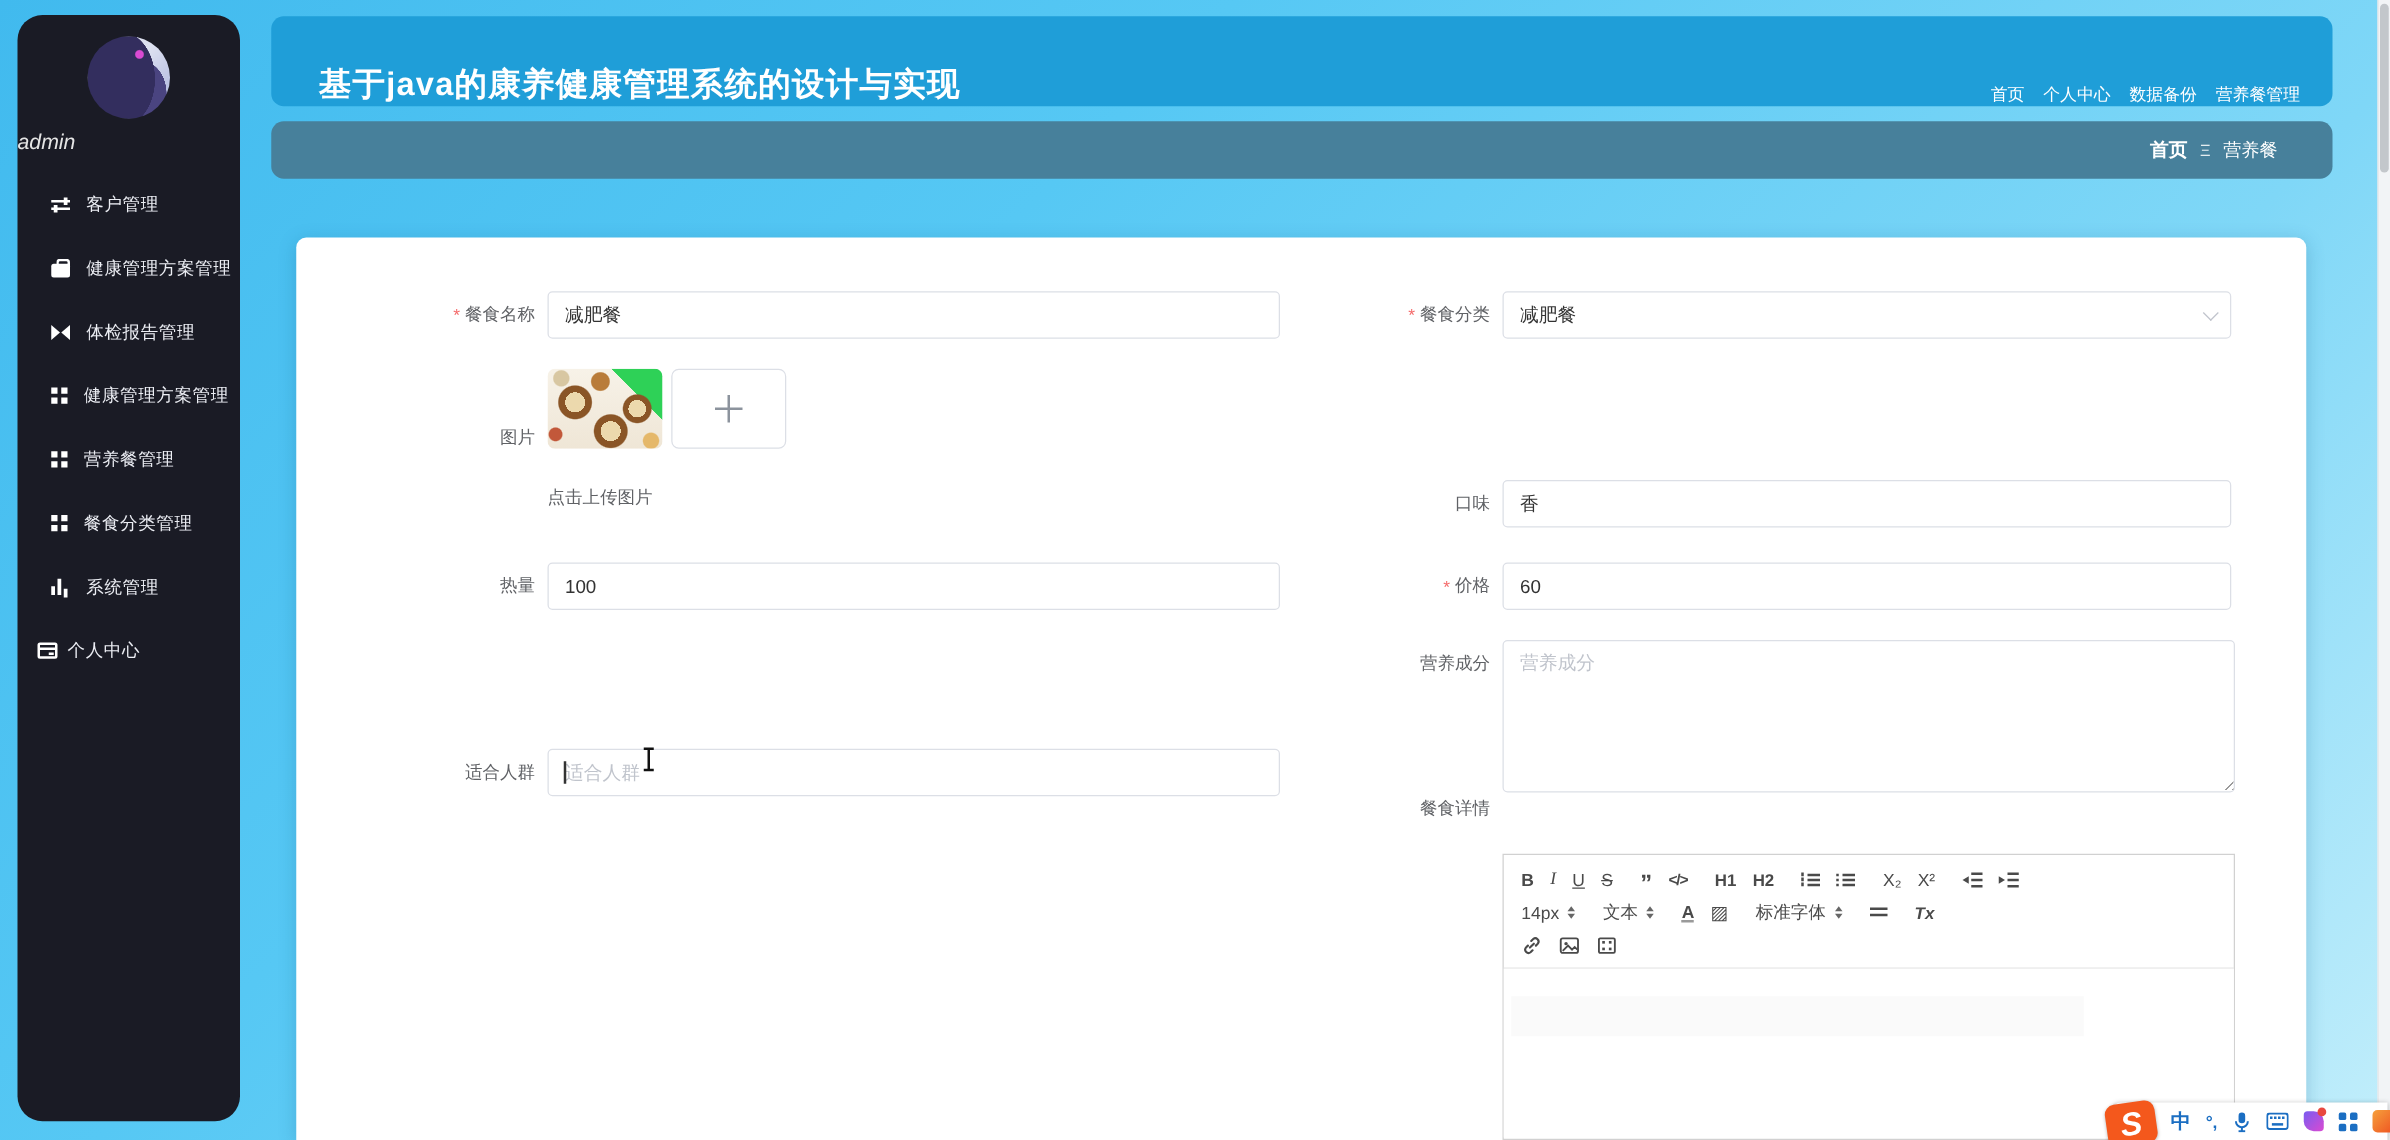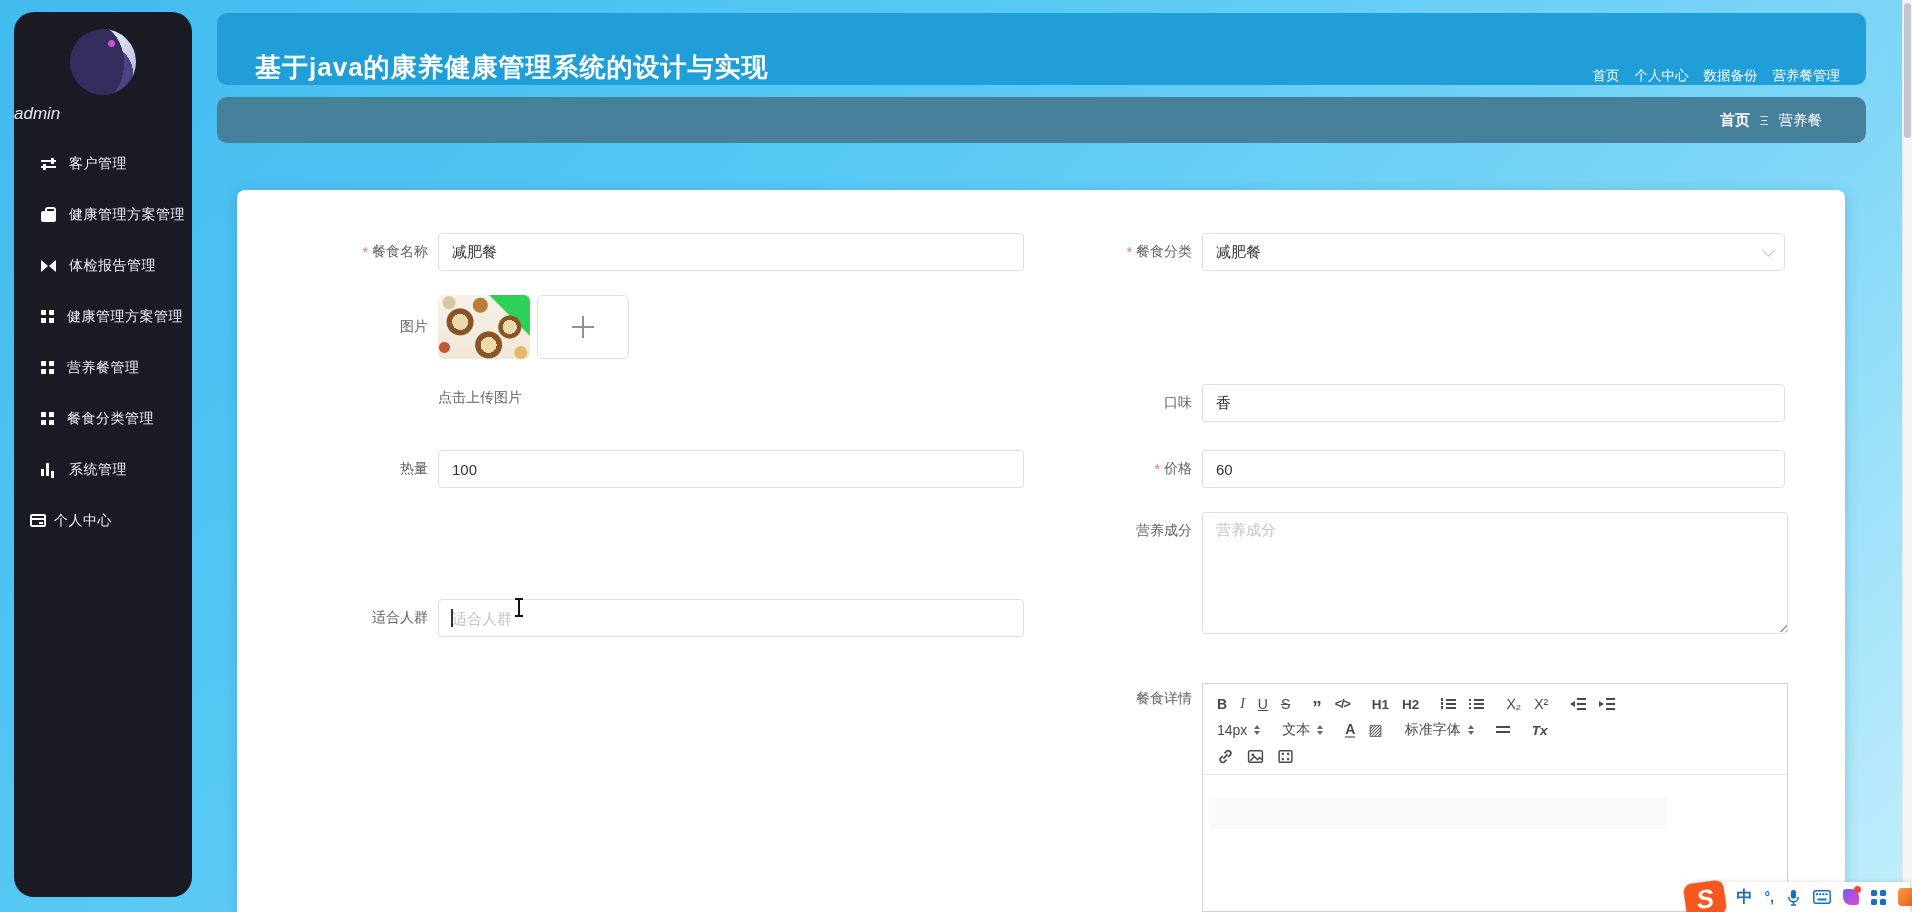--- a/index.html
+++ b/index.html
@@ -230,21 +230,21 @@
   <input class="ipt" style="left: 438px; top: 233px; width: 586px;" value="减肥餐">
   <div class="lbl" style="left:1004px;top:233px;width:188px;height:38px;">
     <span class="req">*</span>
     <span>餐食分类</span>
   </div>
   <div class="sel" style="left:1202px;top:233px;width:583px;">
     <span>减肥餐</span>
     <span class="chev"></span>
   </div>
 
-  <div class="lbl" style="left:240px;top:295px;width:188px;height:64px;">
+  <div class="lbl" style="left:240px;top:295px;width:188px;height:64px;align-items:flex-end;">
     <span>图片</span>
   </div>
   <div class="thumb"></div>
   <div class="upbox">
     <span class="plus"></span>
   </div>
   <div class="hint">点击上传图片</div>
 
   <div class="lbl" style="left:1004px;top:384px;width:188px;height:38px;">
     <span>口味</span>
@@ -267,21 +267,21 @@
   <textarea class="ta" placeholder="营养成分" style=""></textarea>
   <span class="resize-handle"></span>
 
   <div class="lbl" style="left:240px;top:599px;width:188px;height:38px;">
     <span>适合人群</span>
   </div>
   <input class="ipt" style="left: 438px; top: 599px; width: 586px;" placeholder="适合人群">
   <span class="caret"></span>
   <span class="ibeam"></span>
 
-  <div class="lbl" style="left:1004px;top:688px;width:188px;height:22px;">
+  <div class="lbl" style="left:1004px;top:636px;width:188px;height:22px;">
     <span>餐食详情</span>
   </div>
   <div class="editor">
     <div class="toolbar">
       <div class="trow">
         <span class="tbtn tb-bold">B</span>
         <span class="tbtn tb-italic">I</span>
         <span class="tbtn tb-underline">U</span>
         <span class="tbtn tb-strike">S</span>
         <span class="tbtn tb-quote gsep">”</span>

